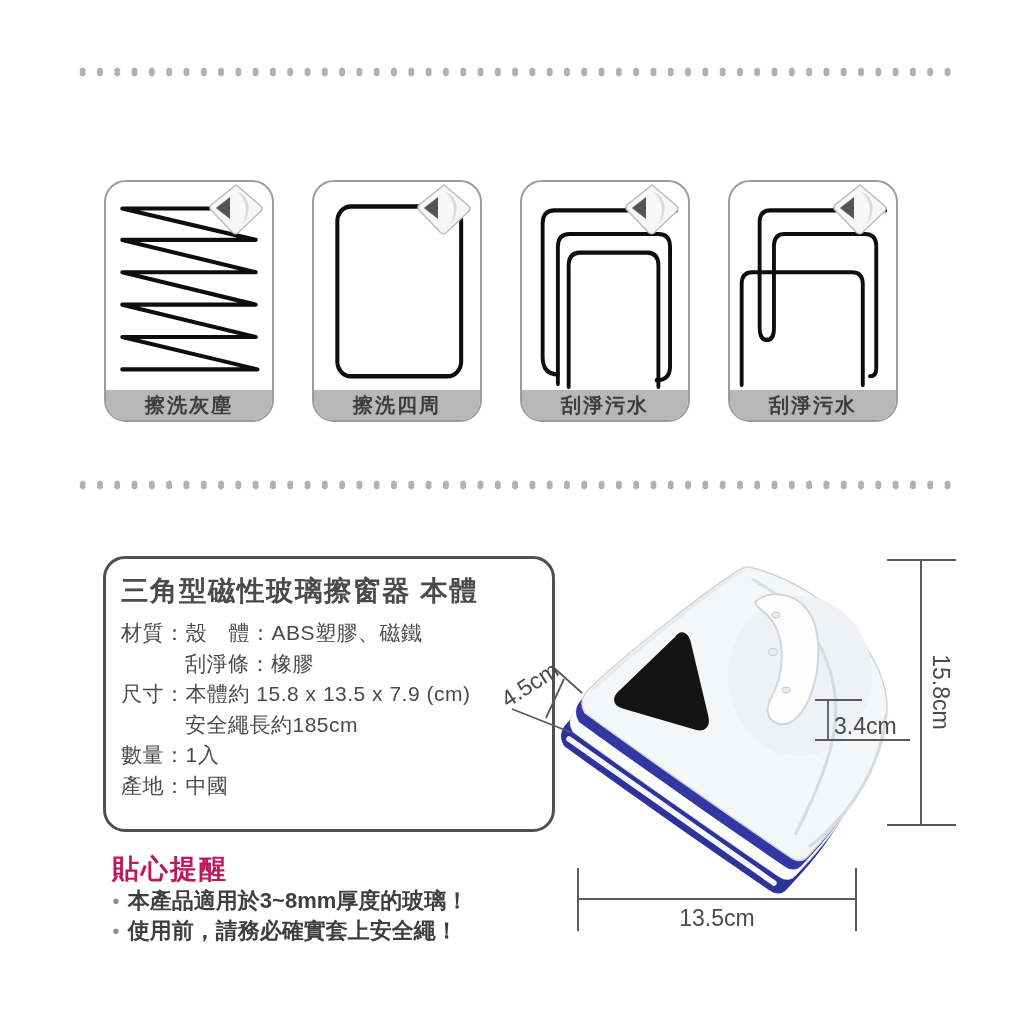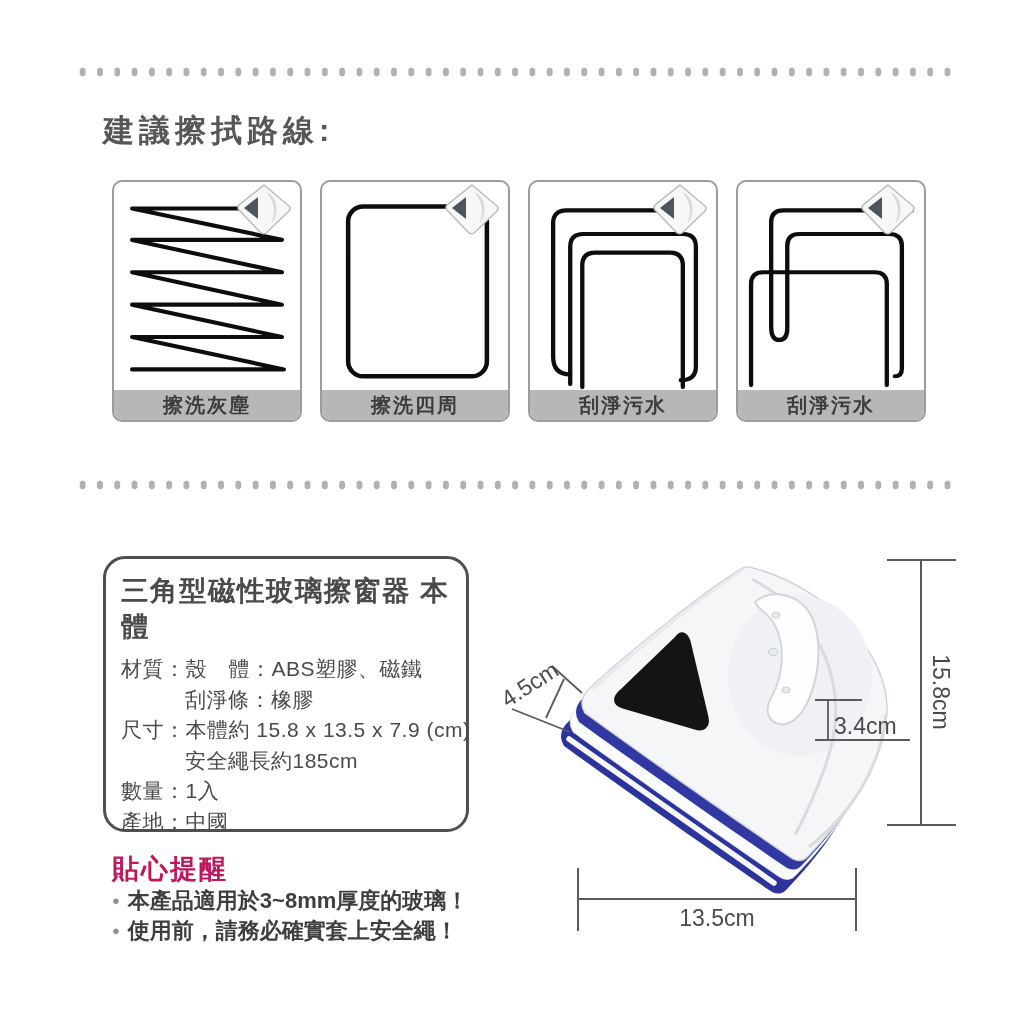--- a/index.html
+++ b/index.html
@@ -12,34 +12,34 @@
     background-image: radial-gradient(ellipse 3.2px 4.6px at 50% 50%, #b1b1b1 97%, rgba(177,177,177,0) 100%);
     background-size:17.3px 10px; background-repeat:repeat-x;
   }
   .dots.row1 { top:67px; }
   .dots.row2 { top:480px; }
   .page-title {
     position:absolute; left:103px; top:110px; font-size:31px; font-weight:bold;
     color:#565656; letter-spacing:5px;
   }
   .panel {
-    position:absolute; top:180px; width:190px; height:242px; box-sizing:border-box;
-    background:#fff; border:2.5px solid #9c9c9c; border-radius:10px;
-    display:flex; flex-direction:column; overflow:hidden;margin-left:8px;
+    position:absolute; top:180px; width:170px; height:242px; box-sizing:border-box;
+    background:#fff; border:2.5px solid #9c9c9c; border-radius:22px;
+    display:flex; flex-direction:column; overflow:hidden;
   }
   .panel.p1 { left:104px; } .panel.p2 { left:312px; }
   .panel.p3 { left:520px; } .panel.p4 { left:728px; }
   .pattern { flex:1; display:block; width:100%; }
   .band {
     height:30px; background:#b7b7b7; display:flex; align-items:center; justify-content:center;
     font-size:20px; font-weight:bold; color:#3c3c3c; letter-spacing:2px; flex:none;
   }
   .wiper { position:absolute; top:0px; right:7px; width:58px; height:54px; }
   .spec-card {
-    position:absolute; left:103px; top:556px; width:366px; height:276px; box-sizing:border-box;
+    position:absolute; left:103px; top:556px; width:452px; height:276px; box-sizing:border-box;
     border:3px solid #4f4f4f; border-radius:22px; padding:12px 15px 4px; color:#4a4a4a; background:#fff;
   }
   .spec-title { font-size:27.5px; font-weight:bold; letter-spacing:1.5px; margin:2px 0 9px; }
   .spec-row { font-size:21px; font-weight:normal; line-height:30.5px; letter-spacing:0.5px; white-space:nowrap; }
   .indent { padding-left:64px; }
   .reminder-title {
     position:absolute; left:112px; top:851px; font-size:27px; font-weight:bold;
     color:#be185d; letter-spacing:2px;
   }
   .bullets { position:absolute; left:112px; top:886px; }
@@ -48,21 +48,20 @@
   .product-figure { position:absolute; left:500px; top:548px; width:470px; height:400px; }
   .dim-text { font-size:23px; fill:#4a4a4a; }
 </style>
 </head>
 <body>
 
 <div class="canvas">
 
   <div class="dots row1"></div>
 
-  <div class="page-title">建議擦拭路線:</div>
 
   <div class="panel p1">
     <svg class="pattern" viewBox="0 0 185 212" preserveAspectRatio="none">
       <path d="M 170 27 L 18 27 L 167 59 L 18 59 L 167 92 L 18 92 L 167 125 L 18 125 L 167 158 L 18 158 L 169 191 L 18 191" fill="none" stroke="#0d0d0d" stroke-width="4.2" stroke-linecap="round" stroke-linejoin="round"></path>
     </svg>
     <svg class="wiper" viewBox="0 0 58 54">
       <path d="M 29 3 L 54 24 Q 56 26 54 29 L 31 51 Q 28 53 25 50 L 4 28 Q 2 26 4 23 Z" fill="#f6f7f6" stroke="#b9bdbd" stroke-width="1.5"></path>
       <path d="M 9 26 L 23 15 L 23 37 Z" fill="#4e555a"></path>
       <path d="M 31 10 C 43 15 45 31 36 42 C 41 30 40 19 31 10 Z" fill="#d4d8d9"></path>
     </svg>

